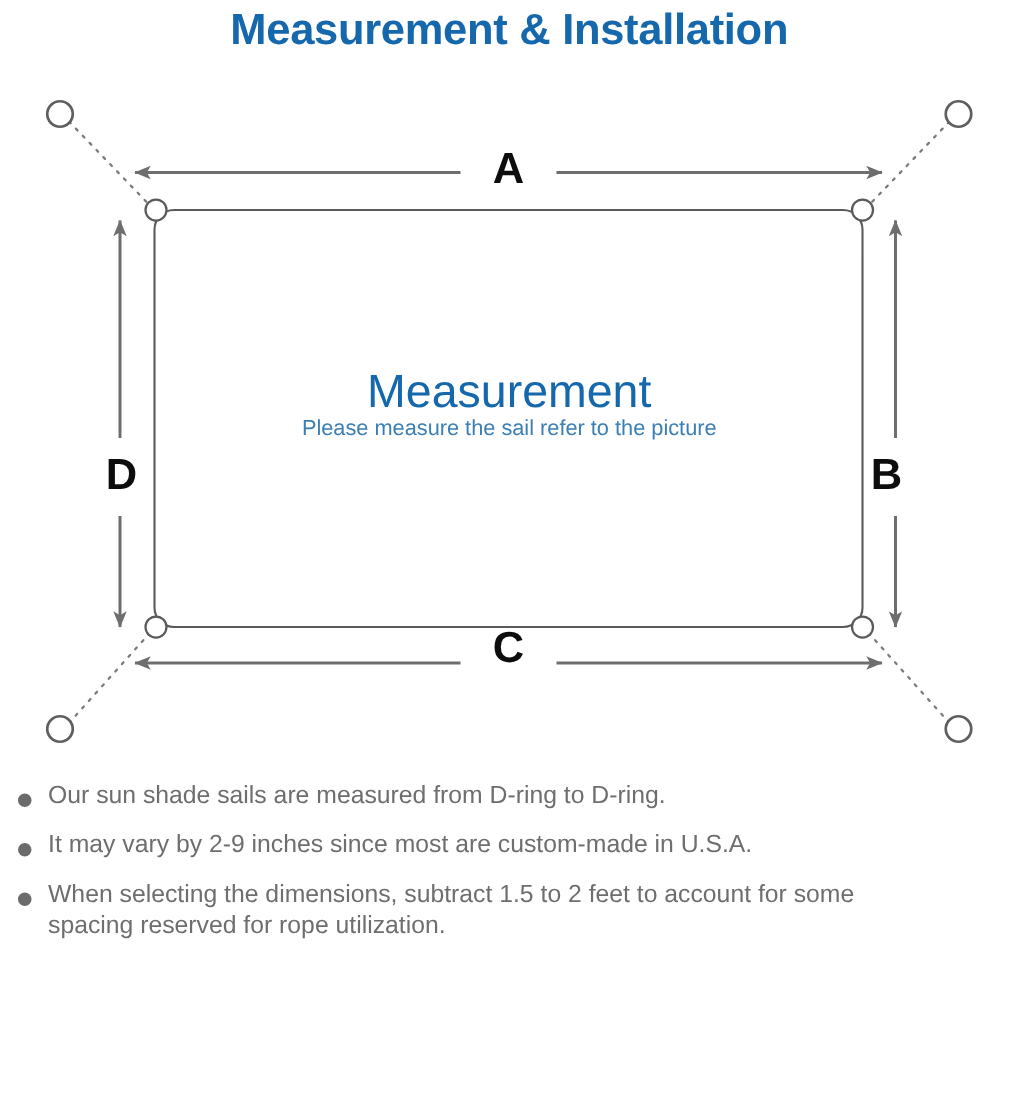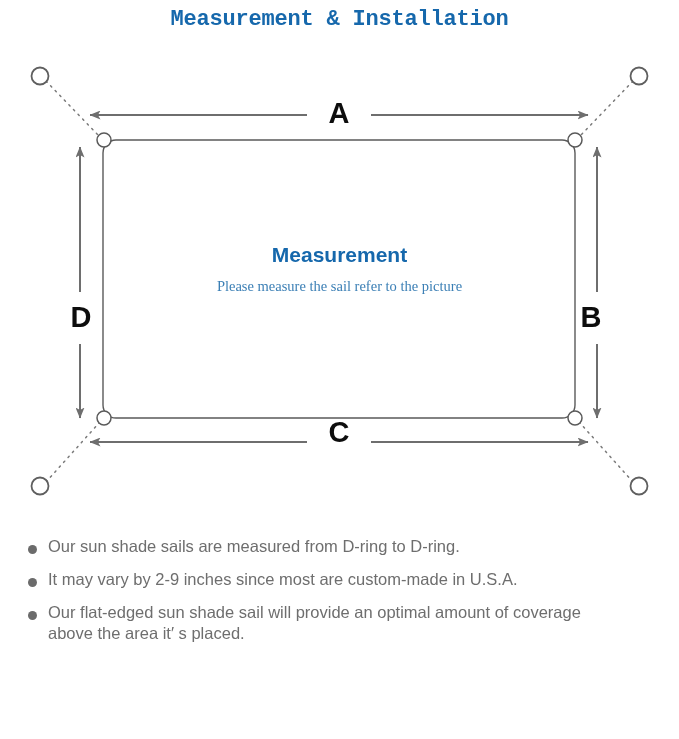--- a/index.html
+++ b/index.html
@@ -18,24 +18,24 @@
 
   #page-title {
     position: absolute;
     left: 0;
     top: 0;
     width: 679px;
     height: 44px;
     line-height: 40px;
     text-align: center;
     color: #1668ac;
-    font-size: 22px;
+    font-size: 29px;
     font-weight: bold;
     letter-spacing: -0.2px;
-    font-family: Liberation Mono, monospace;
+    font-family: Liberation Sans, sans-serif;
     white-space: nowrap;
   }
 
   #diagram {
     position: absolute;
     left: 0;
     top: 44px;
     width: 679px;
     height: 476px;
   }
@@ -44,29 +44,28 @@
     position: absolute;
     left: 0;
     width: 679px;
     text-align: center;
     white-space: nowrap;
     pointer-events: none;
   }
   #measurement-heading {
     top: 199px;
     color: #1668ac;
-    font-size: 21px;
-    font-weight: bold;
+    font-size: 31px;
+    font-weight: normal;
   }
   #measurement-subtitle {
     top: 234px;
     color: #3b7fb5;
     font-size: 14.5px;
     font-weight: normal;
-    font-family: Liberation Serif, serif;
   }
 
   .dim-letter {
     position: absolute;
     color: #0d0d0d;
     font-size: 29px;
     font-weight: bold;
     text-align: center;
     line-height: 1;
     white-space: nowrap;
@@ -76,21 +75,21 @@
   #dim-label-c { left: 314px; top: 374px; width: 50px; }
   #dim-label-d { left: 61px;  top: 259px; width: 40px; }
   #dim-label-b { left: 571px; top: 259px; width: 40px; }
 
   #notes {
     position: absolute;
     left: 0;
     top: 520px;
     width: 594px;
     padding: 0;
-    margin: 16px;
+    margin: 0;
   }
   .note-item {
     position: relative;
     display: flex;
     align-items: flex-start;
     margin: 0 0 12px 0;
     padding: 0 8px 0 12px;
   }
   .note-bullet {
     flex: 0 0 auto;
@@ -177,15 +176,15 @@
   <div class="note-item">
     <span class="note-bullet"></span>
     <span class="note-text">Our sun shade sails are measured from D-ring to D-ring.</span>
   </div>
   <div class="note-item">
     <span class="note-bullet"></span>
     <span class="note-text">It may vary by 2-9 inches since most are custom-made in U.S.A.</span>
   </div>
   <div class="note-item">
     <span class="note-bullet"></span>
-    <span class="note-text">Our flat-edged sun shade sail will provide an optimal amount of coverage above the area it′ s placed.</span>
+    <span class="note-text">When selecting the dimensions, subtract 1.5 to 2 feet to account for some spacing reserved for rope utilization.</span>
   </div>
 </div>
 
 </body></html>

